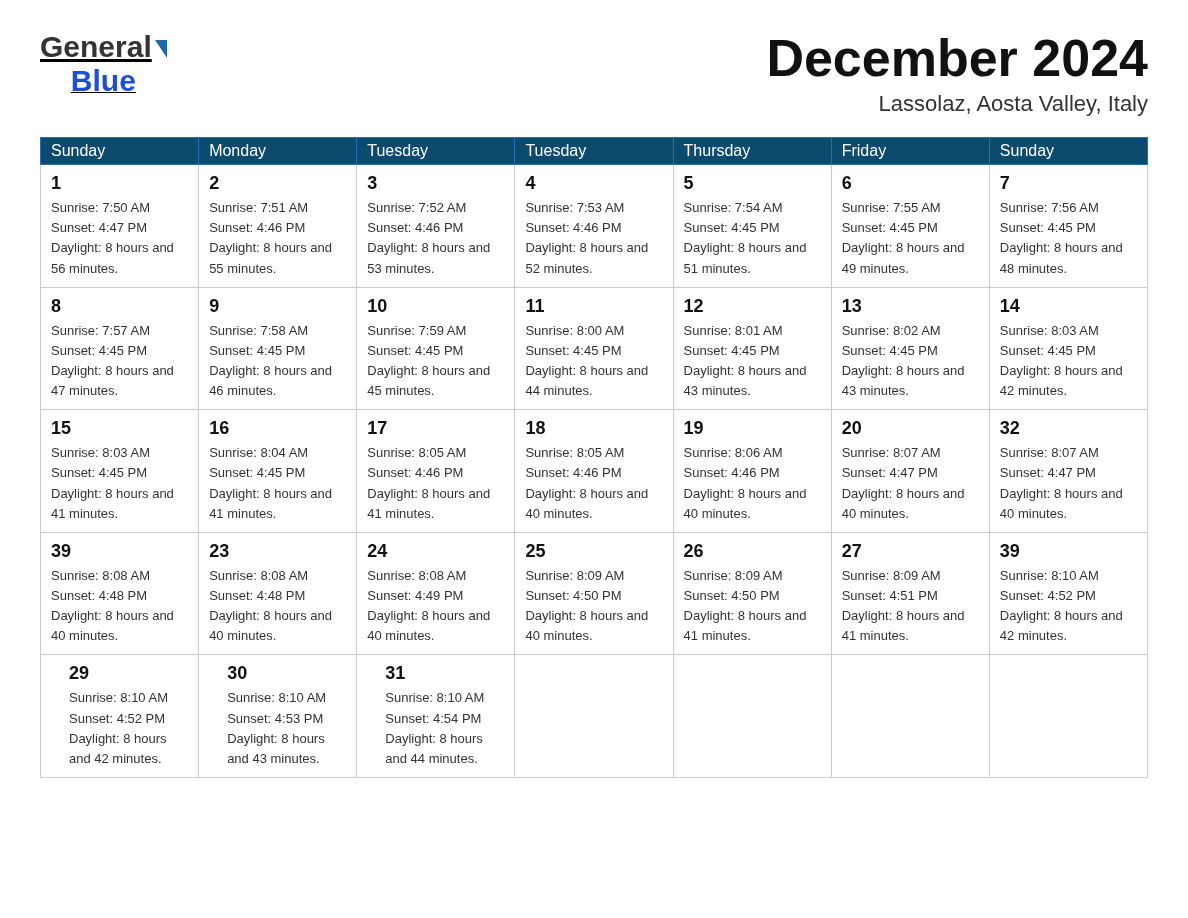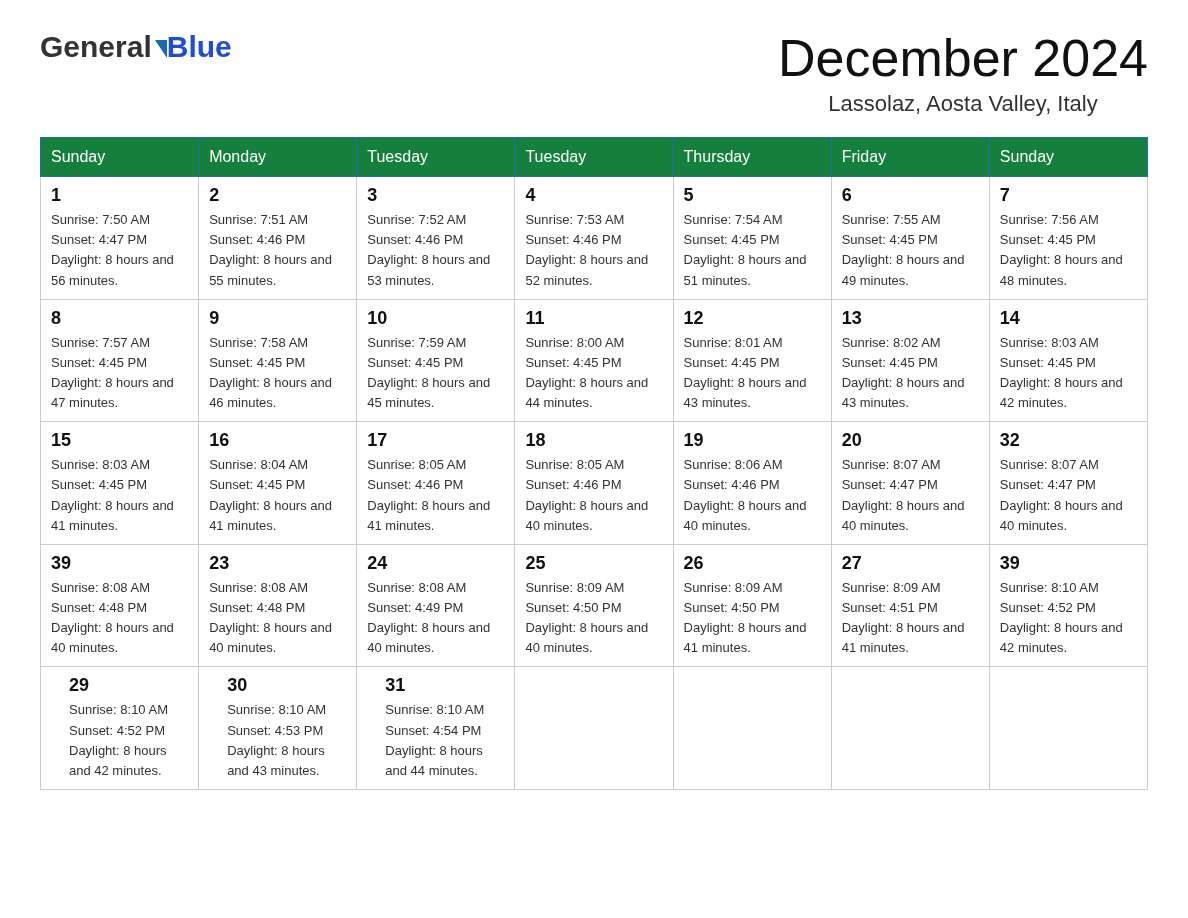--- a/index.html
+++ b/index.html
@@ -11,51 +11,51 @@
       min-height: 918px;
     }
     .header {
       display: flex;
       justify-content: space-between;
       align-items: flex-start;
       margin-bottom: 20px;
     }
     .logo {
       display: flex;
-      flex-direction: row;
+      flex-direction: column;
       align-items: center;
+      text-decoration: underline;
     }
     .logo-row1 {
       display: flex;
       align-items: center;
     }
     .title-section {
       text-align: right;
     }
     .month-title {
       font-size: 52px;
-      font-weight: normal;
+      font-weight: bold;
       color: #111;
       line-height: 1.1;
     }
     .location-title {
       font-size: 22px;
       color: #333;
       margin-top: 4px;
-      text-align: center;
     }
     table {
       width: 100%;
       border-collapse: collapse;
       table-layout: fixed;
     }
     th {
-      background-color: #15803d;
+      background-color: #0c4a6e;
       color: white;
-      padding: 10px 10px;
+      padding: 4px 10px;
       text-align: left;
       font-size: 16px;
       font-weight: normal;
       border: 1px solid #2a6db5;
     }
     td {
       vertical-align: top;
       padding: 8px 10px;
       border: 1px solid #ccc;
       font-size: 13px;

